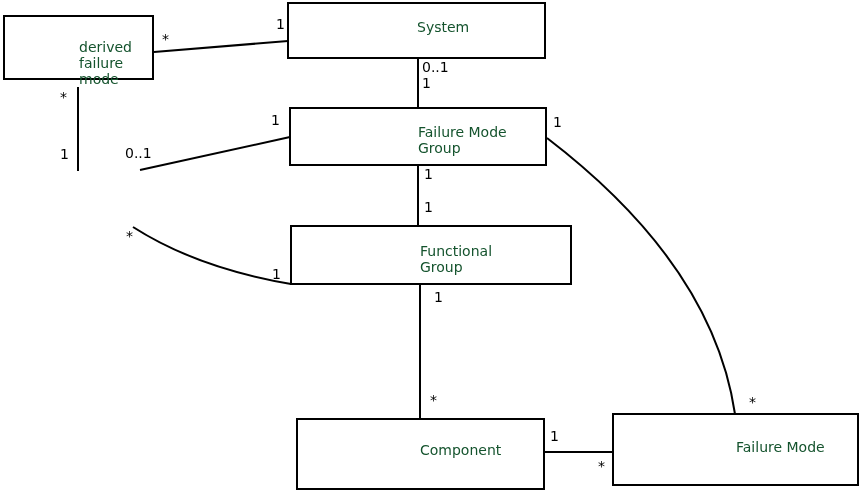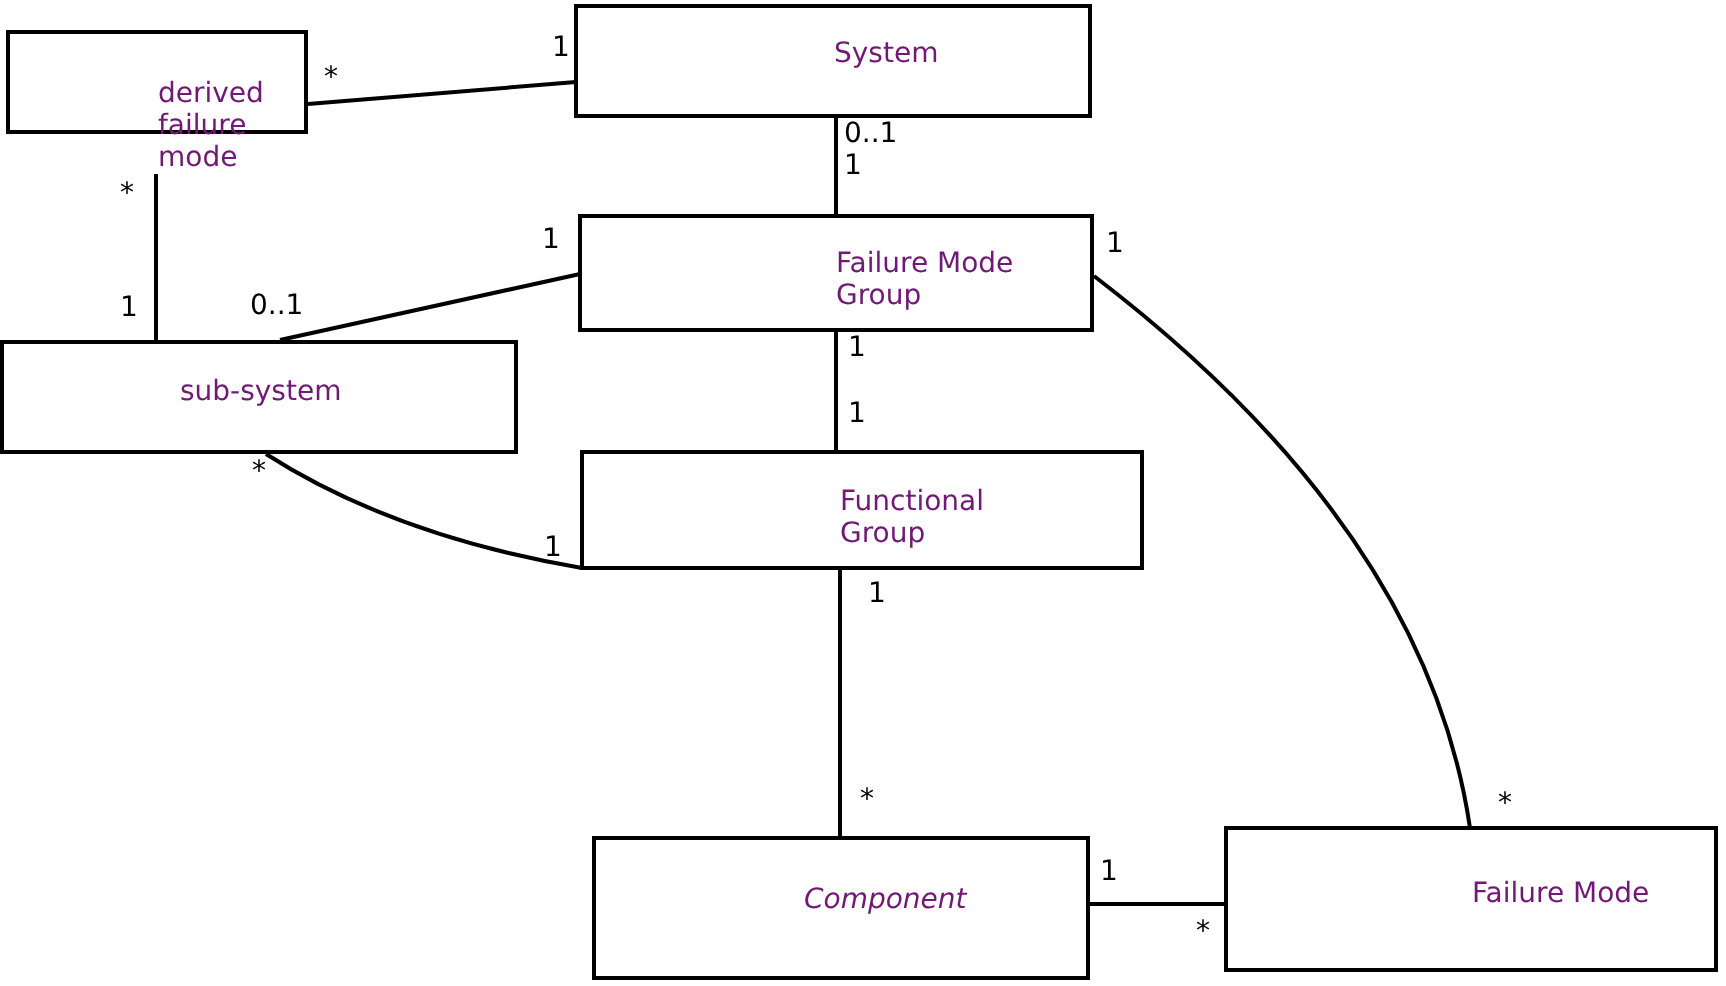--- a/index.html
+++ b/index.html
@@ -32,46 +32,46 @@
     position: absolute;
     background: #ffffff;
     border: 2px solid #000000;
     box-sizing: border-box;
   }
   .lbl {
     position: absolute;
     font-size: 14px;
     line-height: 16px;
     white-space: nowrap;
-    color: #701a75;
+    color: #14532d;
   }
   .mult {
     position: absolute;
     font-size: 14px;
     line-height: 14px;
     white-space: nowrap;
     color: #000000;
   }
 
   
-  .b-dfm       { left: 3px;   top: 15px;  width: 151px; height: 52px; }
+  .b-dfm       { left: 3px;   top: 15px;  width: 151px; height: 65px; }
   .b-system    { left: 287px; top: 2px;   width: 259px; height: 57px; }
   .b-fmg       { left: 289px; top: 107px; width: 258px; height: 59px; }
   .b-subsystem { left: 0px;   top: 170px; width: 259px; height: 57px; }
   .b-fg        { left: 290px; top: 225px; width: 282px; height: 60px; }
   .b-component { left: 296px; top: 418px; width: 249px; height: 72px; }
   .b-fm        { left: 612px; top: 413px; width: 247px; height: 73px; }
 
   
   .b-dfm .lbl       { left: 74px;  top: 22px; }
   .b-system .lbl    { left: 128px; top: 15px; }
   .b-fmg .lbl       { left: 127px; top: 15px; }
   .b-subsystem .lbl { left: 88px;  top: 16px; }
   .b-fg .lbl        { left: 128px; top: 16px; }
-  .b-component .lbl { left: 104px; top: 22px; font-style: italic; }
+  .b-component .lbl { left: 122px; top: 22px; }
   .b-fm .lbl        { left: 122px; top: 24px; }
 </style>
 </head>
 <body>
 
 <div class="canvas">
 
   <svg class="wires" viewBox="0 0 863 493">
     <path d="M154 52 L288 41"></path>
     <path d="M78 87 L78 171"></path>
@@ -96,23 +96,20 @@
     <div class="lbl">System</div>
   </div>
 
   <div class="box b-fmg">
     <div class="lbl">
       <div>Failure Mode</div>
       <div>Group</div>
     </div>
   </div>
 
-  <div class="box b-subsystem">
-    <div class="lbl">sub-system</div>
-  </div>
 
   <div class="box b-fg">
     <div class="lbl">
       <div>Functional</div>
       <div>Group</div>
     </div>
   </div>
 
   <div class="box b-component">
     <div class="lbl">Component</div>

